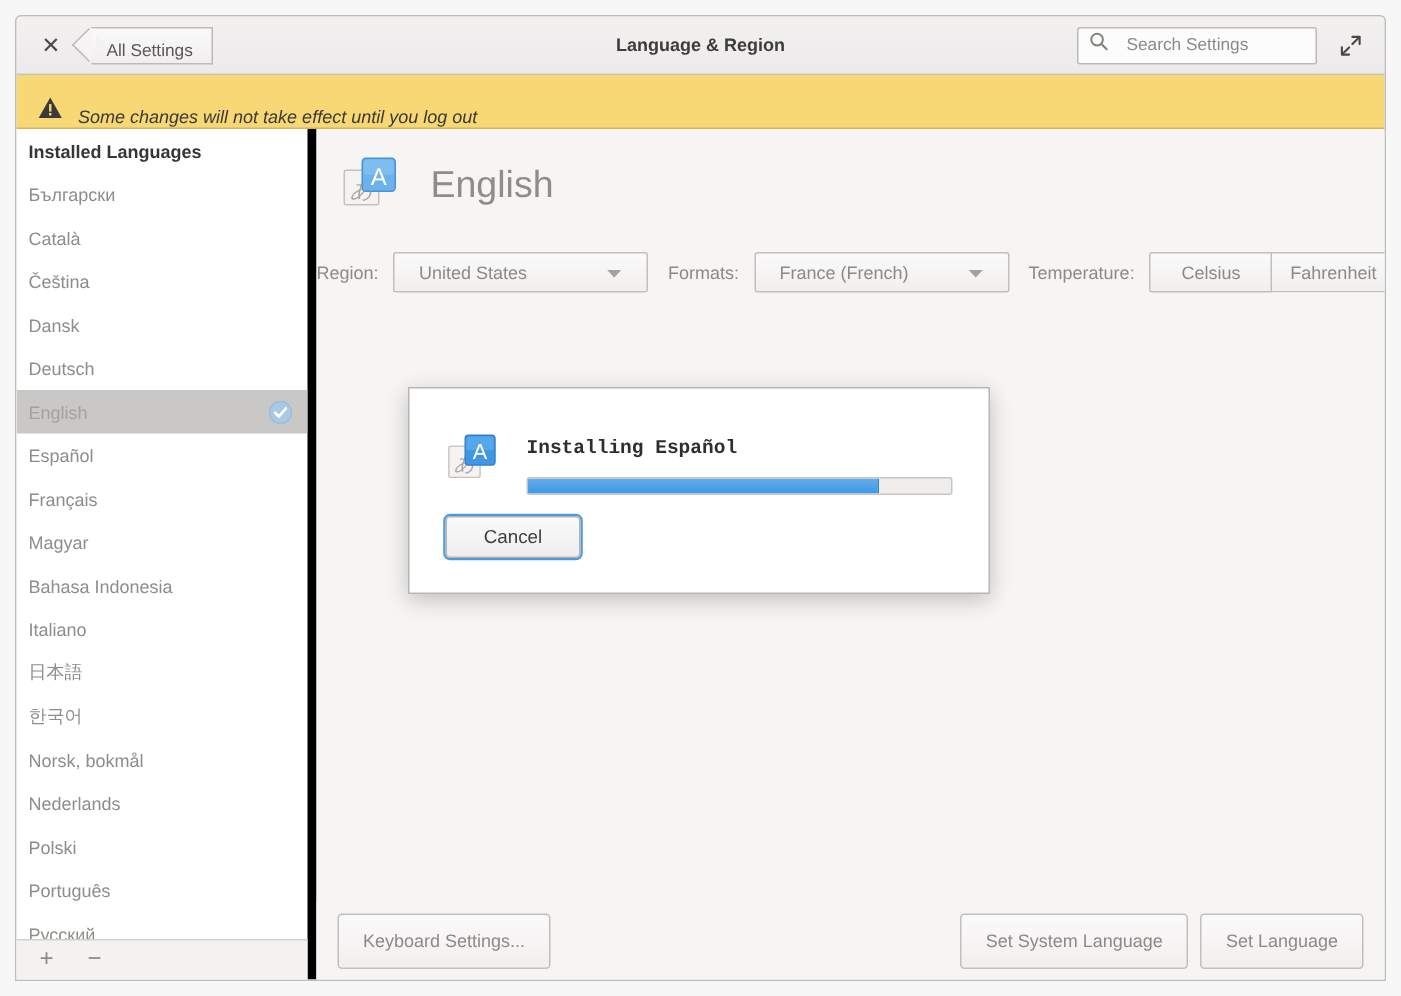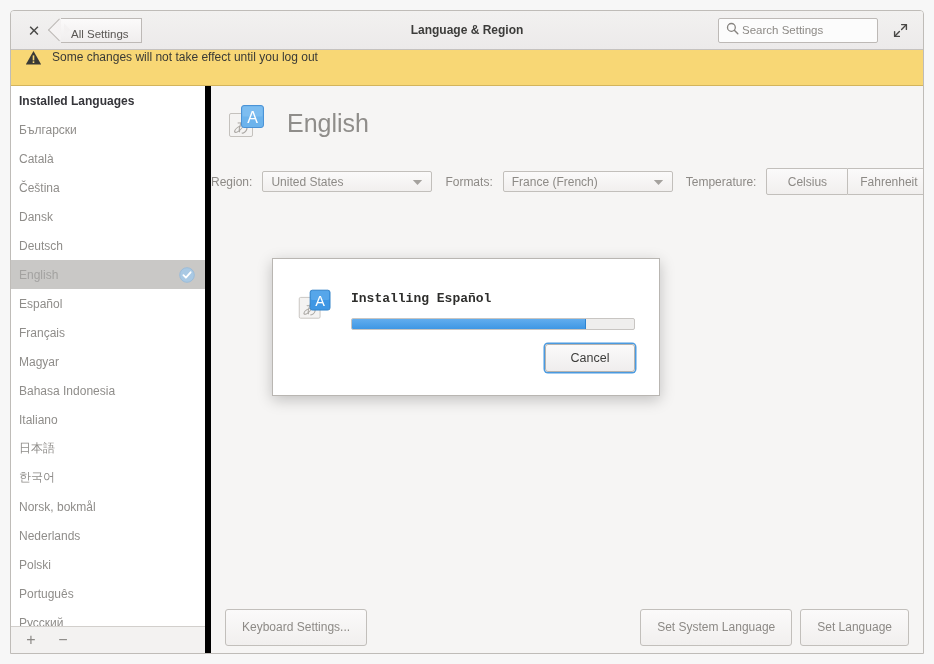--- a/index.html
+++ b/index.html
@@ -126,21 +126,21 @@
   .search-box {
     width: 160px;
     height: 25px;
     background: #fcfcfc;
     border: 1px solid #bdb9b6;
     border-radius: 2px;
     display: flex;
     align-items: center;
     padding: 0 7px;
     box-sizing: border-box;
-    gap: 3px;
+    gap: 12px;
   }
   .search-placeholder {
     font-size: 11.5px;
     color: #8d8a86;
     white-space: nowrap;
   }
   .maximize-btn {
     width: 24px;
     height: 24px;
     display: flex;
@@ -149,24 +149,25 @@
     cursor: default;
     margin-right: 2px;
   }
   
   .infobar {
     height: 36px;
     min-height: 36px;
     background: #f8d775;
     border-bottom: 1px solid #d3b45c;
     display: flex;
-    align-items: flex-start;
+    align-items: flex-end;
     padding-left: 14px;
     box-sizing: border-box;
     gap: 10px;
+    font-style: italic;
   }
   .infobar-text {
     font-size: 12px;
     color: #3a3a36;
   }
   
   .content {
     flex: 1;
     display: flex;
     min-height: 0;
@@ -275,27 +276,27 @@
     justify-content: flex-end;
     gap: 10px;
   }
   .field-label {
     font-size: 12px;
     color: #8d8a86;
     text-align: right;
   }
   .combo {
     width: 170px;
-    height: 21px;
+    height: 27px;
     background: linear-gradient(to bottom, #fbfafa, #f1efee);
     border: 1px solid #c2bfbb;
     border-radius: 2px;
     display: flex;
     align-items: center;
-    padding: 0 8px;
+    padding: 0 16px;
     box-sizing: border-box;
     font-size: 12px;
     color: #8d8a86;
     cursor: default;
   }
   .combo-arrow {
     margin-left: auto;
   }
   .seg-group {
     display: flex;
@@ -397,21 +398,20 @@
     box-sizing: border-box;
   }
   .progress-fill {
     height: 100%;
     background: linear-gradient(to bottom, #62adee, #3f97e4);
     border-right: 1px solid #2e84d0;
     box-sizing: border-box;
   }
   .dlg-actions {
     display: flex;
-    justify-content: flex-end;
     padding: 14px 24px 0 24px;
   }
   .cancel-btn {
     width: 90px;
     height: 28px;
     background: linear-gradient(to bottom, #fbfafa, #efeded);
     border: 1px solid #b6b3af;
     border-radius: 3px;
     font-size: 12.5px;
     color: #3d3d3b;

